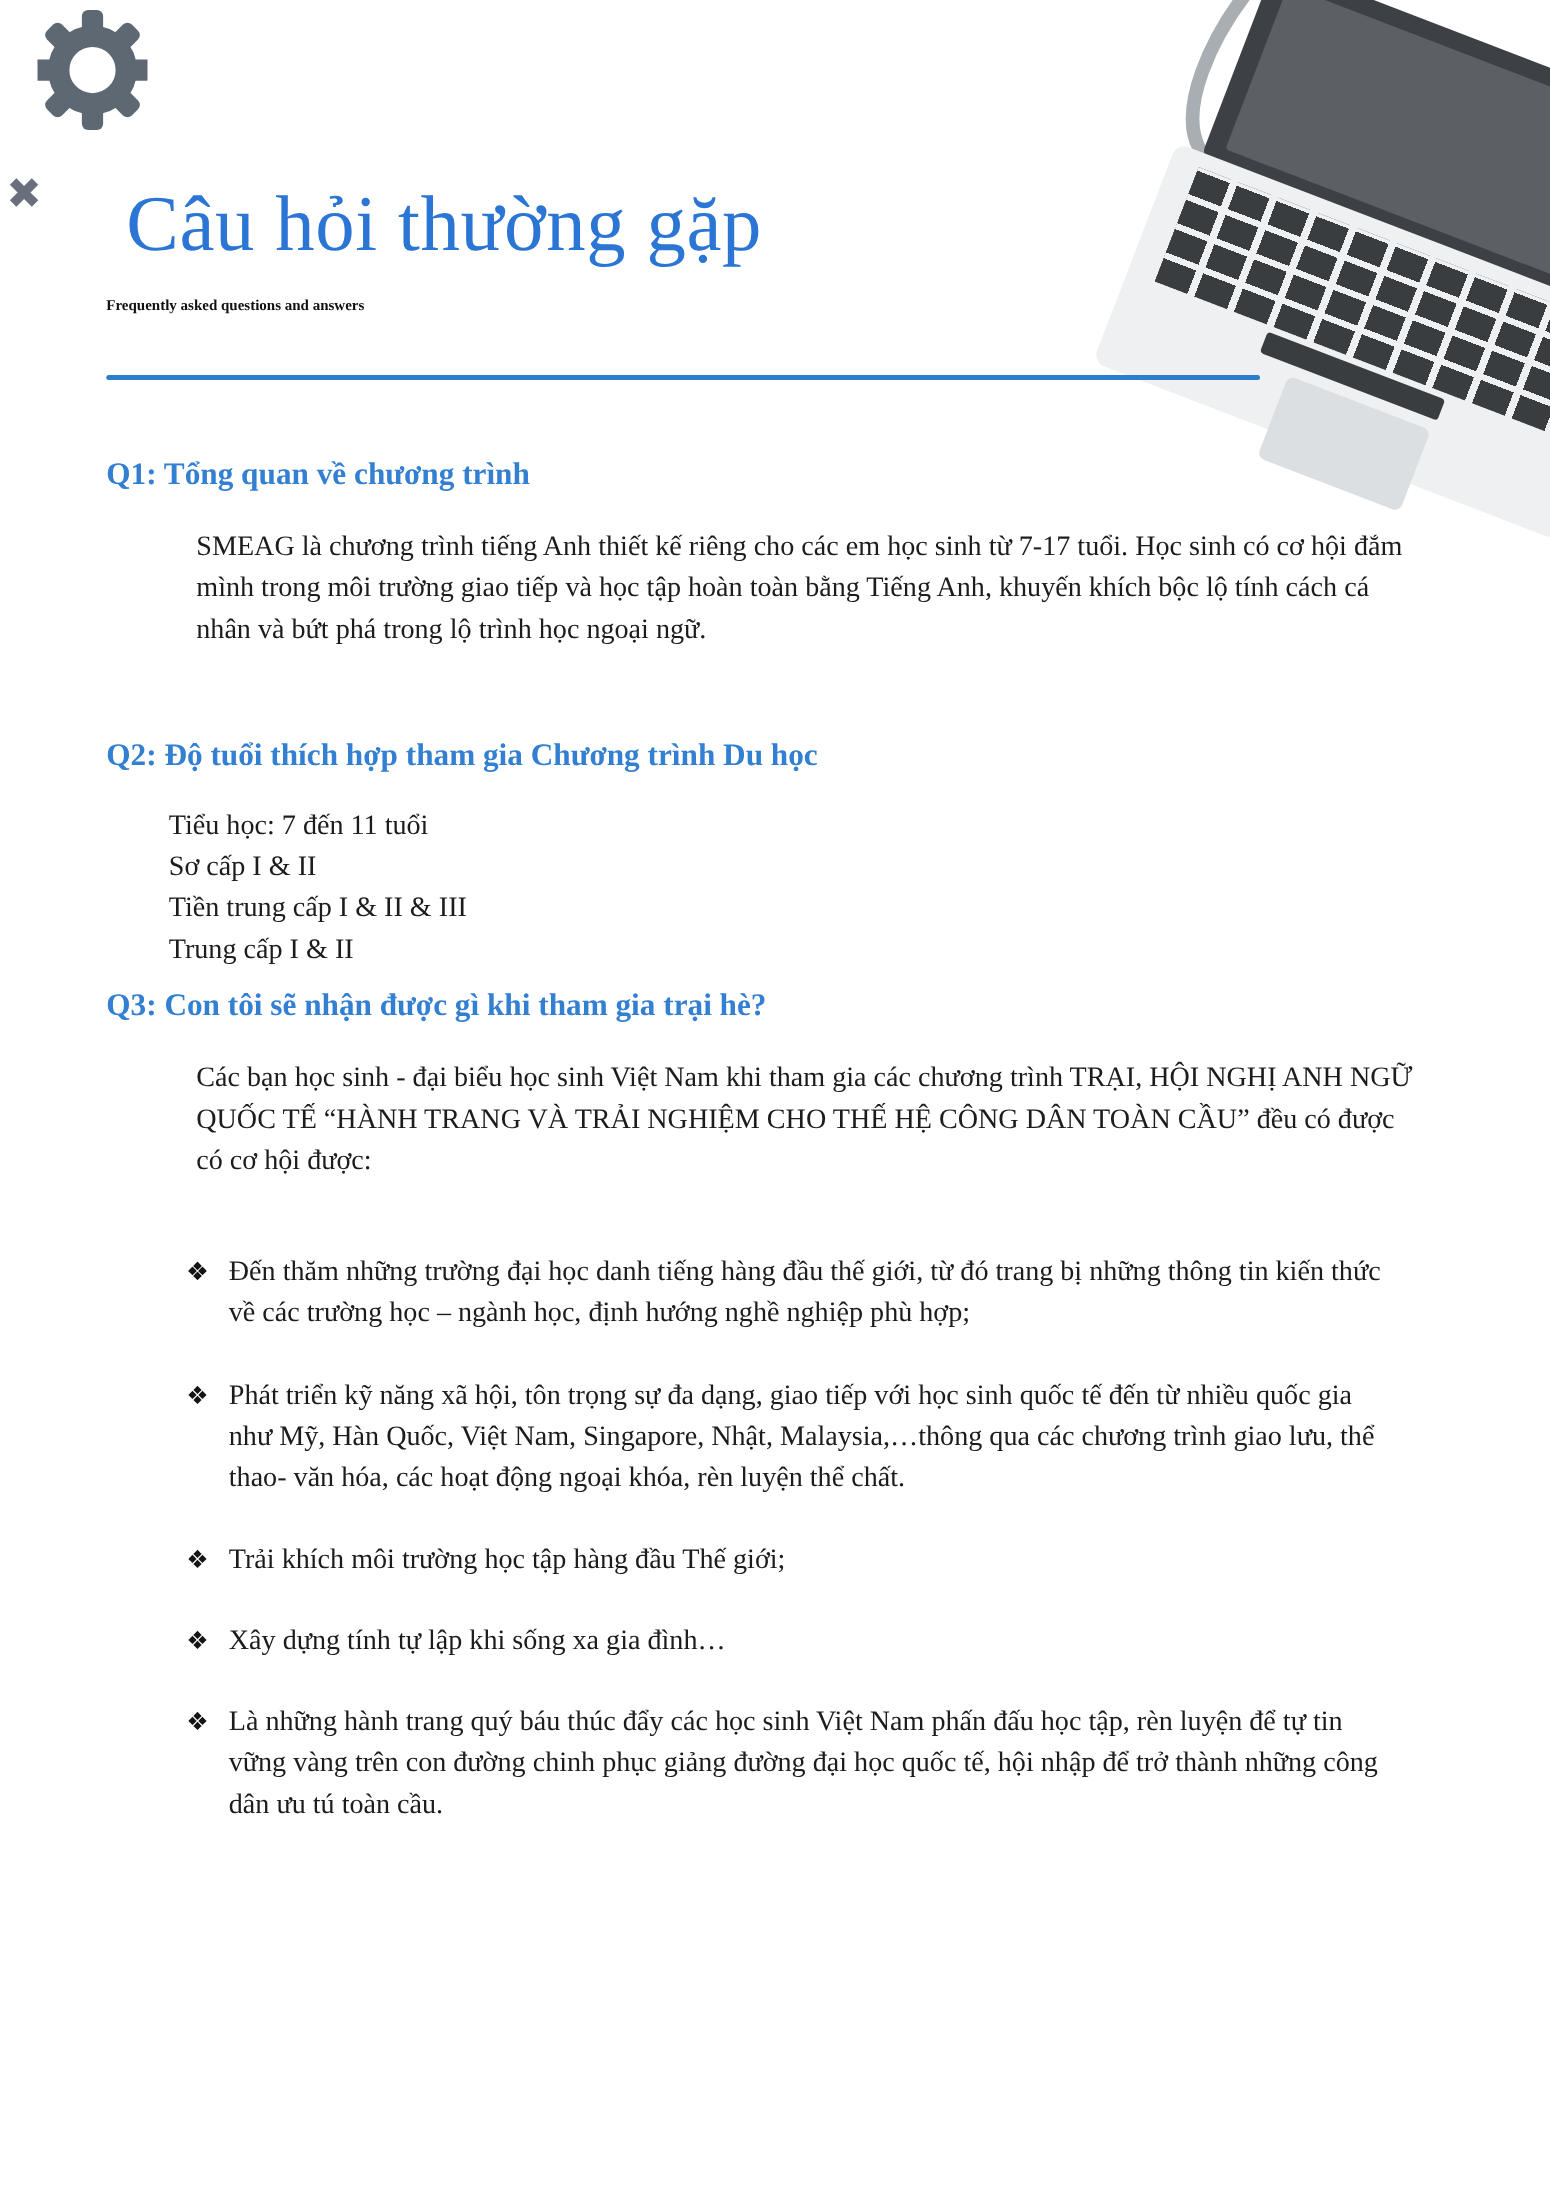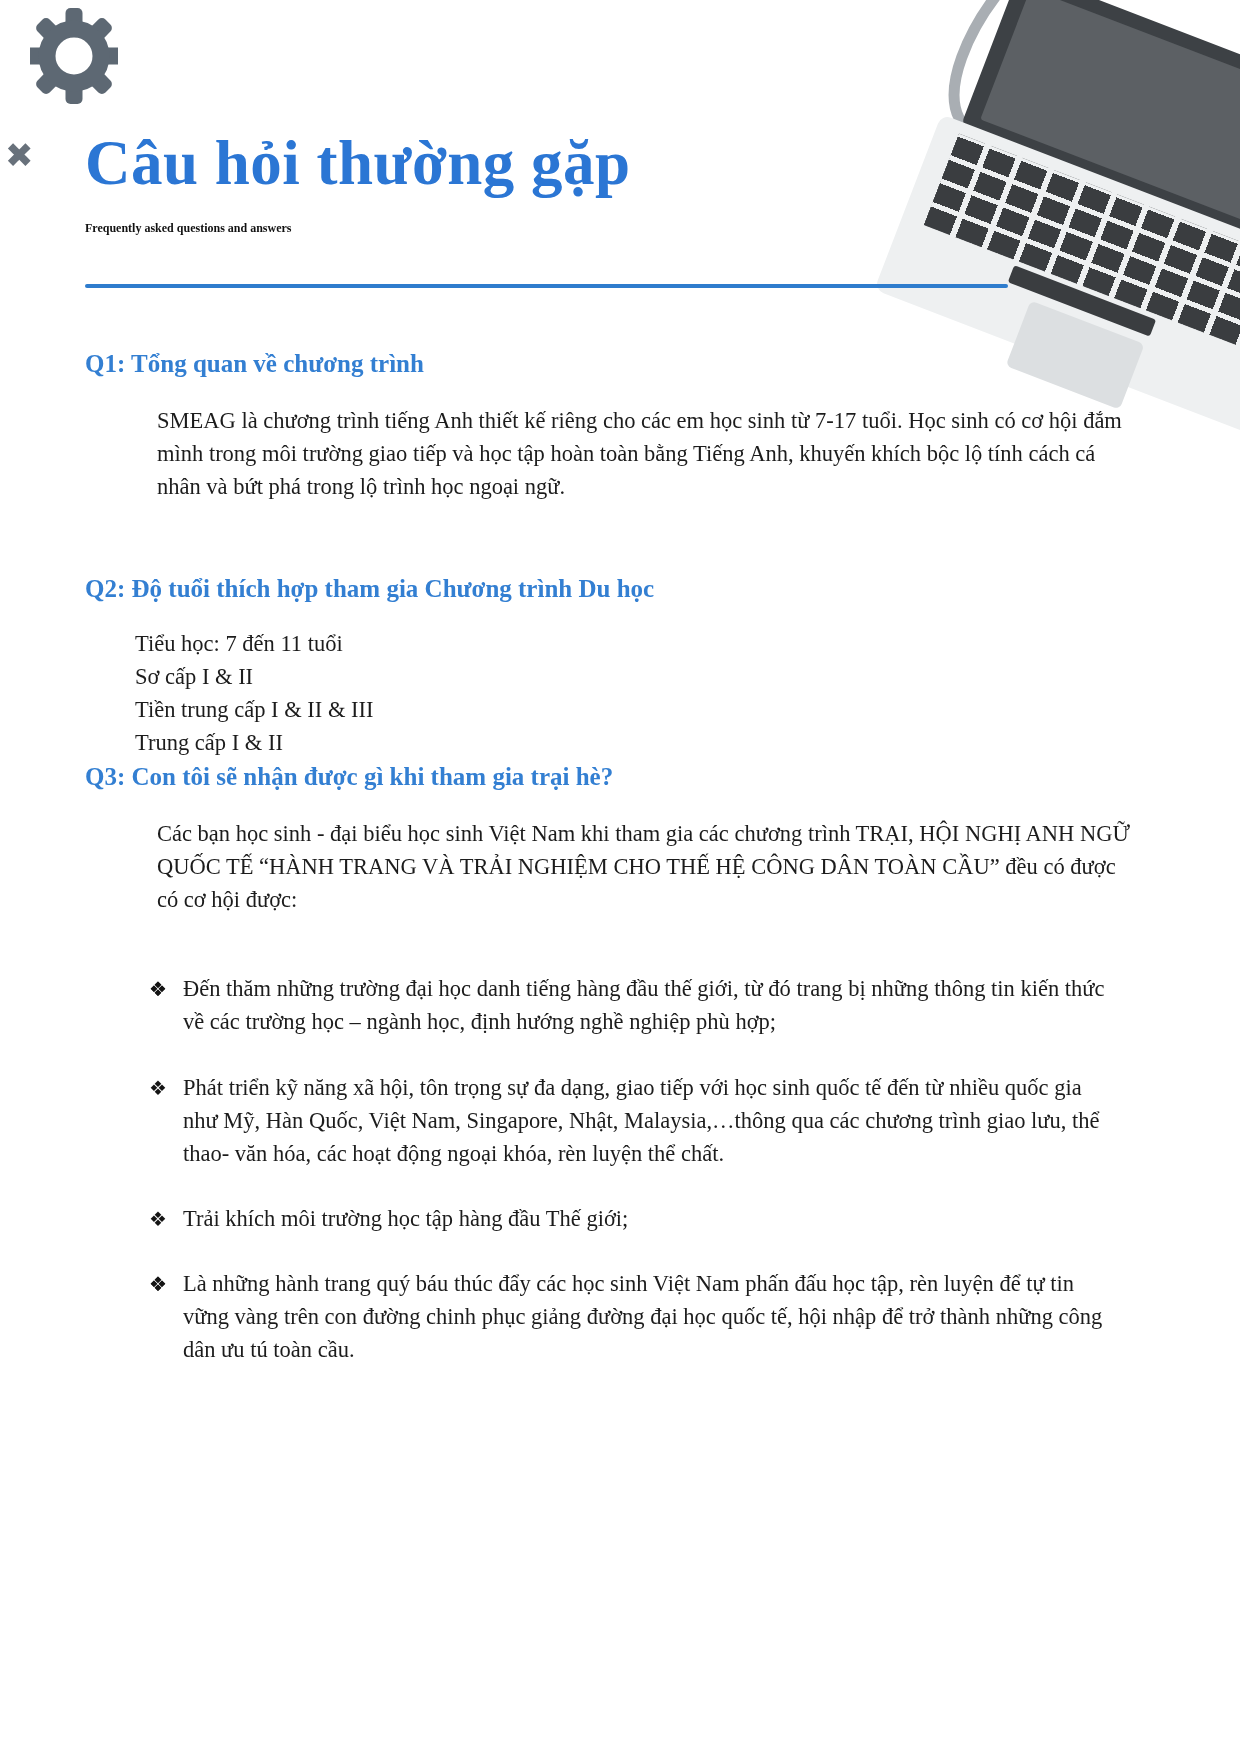--- a/index.html
+++ b/index.html
@@ -76,24 +76,24 @@
   }
   .cable { position: absolute; left: 935px; top: -8px; }
 
   
   .content {
     position: absolute;
     left: 85px; top: 124px;
     width: 1035px;
   }
   h1.page-title {
-    margin: 0;
+    margin: 16px;
     font-size: 63px;
     line-height: 1.25;
-    font-weight: bold;
+    font-weight: normal;
     color: var(--accent_blue, #2b76d4);
     letter-spacing: 0.5px;
   }
   .subtitle {
     margin-top: 18px;
     font-size: 12px;
     font-weight: bold;
     color: #111111;
   }
   .divider {
@@ -112,21 +112,21 @@
   .sec-q2 h2 { margin-top: 72px; }
   .sec-q3 h2 { }
 
   .body-par {
     margin: 26px 0 0 72px;
     width: 985px;
     font-size: 22.5px;
     line-height: 1.47;
   }
   .plain-list {
-    margin: 24px 0 4px 50px;
+    margin: 24px 0 16px 50px;
     font-size: 22.5px;
     line-height: 1.47;
   }
   ul.diamond-list {
     list-style: none;
     margin: 56px 0 0 64px;
     padding: 0;
     font-size: 22.5px;
     line-height: 1.47;
   }
@@ -215,20 +215,21 @@
       <li>
         <span class="marker">❖</span>
         <span>Phát triển kỹ năng xã hội, tôn trọng sự đa dạng, giao tiếp với học sinh quốc tế đến từ nhiều quốc gia như Mỹ, Hàn Quốc, Việt Nam, Singapore, Nhật, Malaysia,…thông qua các chương trình giao lưu, thể thao- văn hóa, các hoạt động ngoại khóa, rèn luyện thể chất.</span>
       </li>
       <li>
         <span class="marker">❖</span>
         <span>Trải khích môi trường học tập hàng đầu Thế giới;</span>
       </li>
       <li>
         <span class="marker">❖</span>
+        <span>Xây dựng tính tự lập khi sống xa gia đình…</span>
       </li>
       <li>
         <span class="marker">❖</span>
         <span>Là những hành trang quý báu thúc đẩy các học sinh Việt Nam phấn đấu học tập, rèn luyện để tự tin vững vàng trên con đường chinh phục giảng đường đại học quốc tế, hội nhập để trở thành những công dân ưu tú toàn cầu.</span>
       </li>
     </ul>
   </section>
 
 </div>
 

